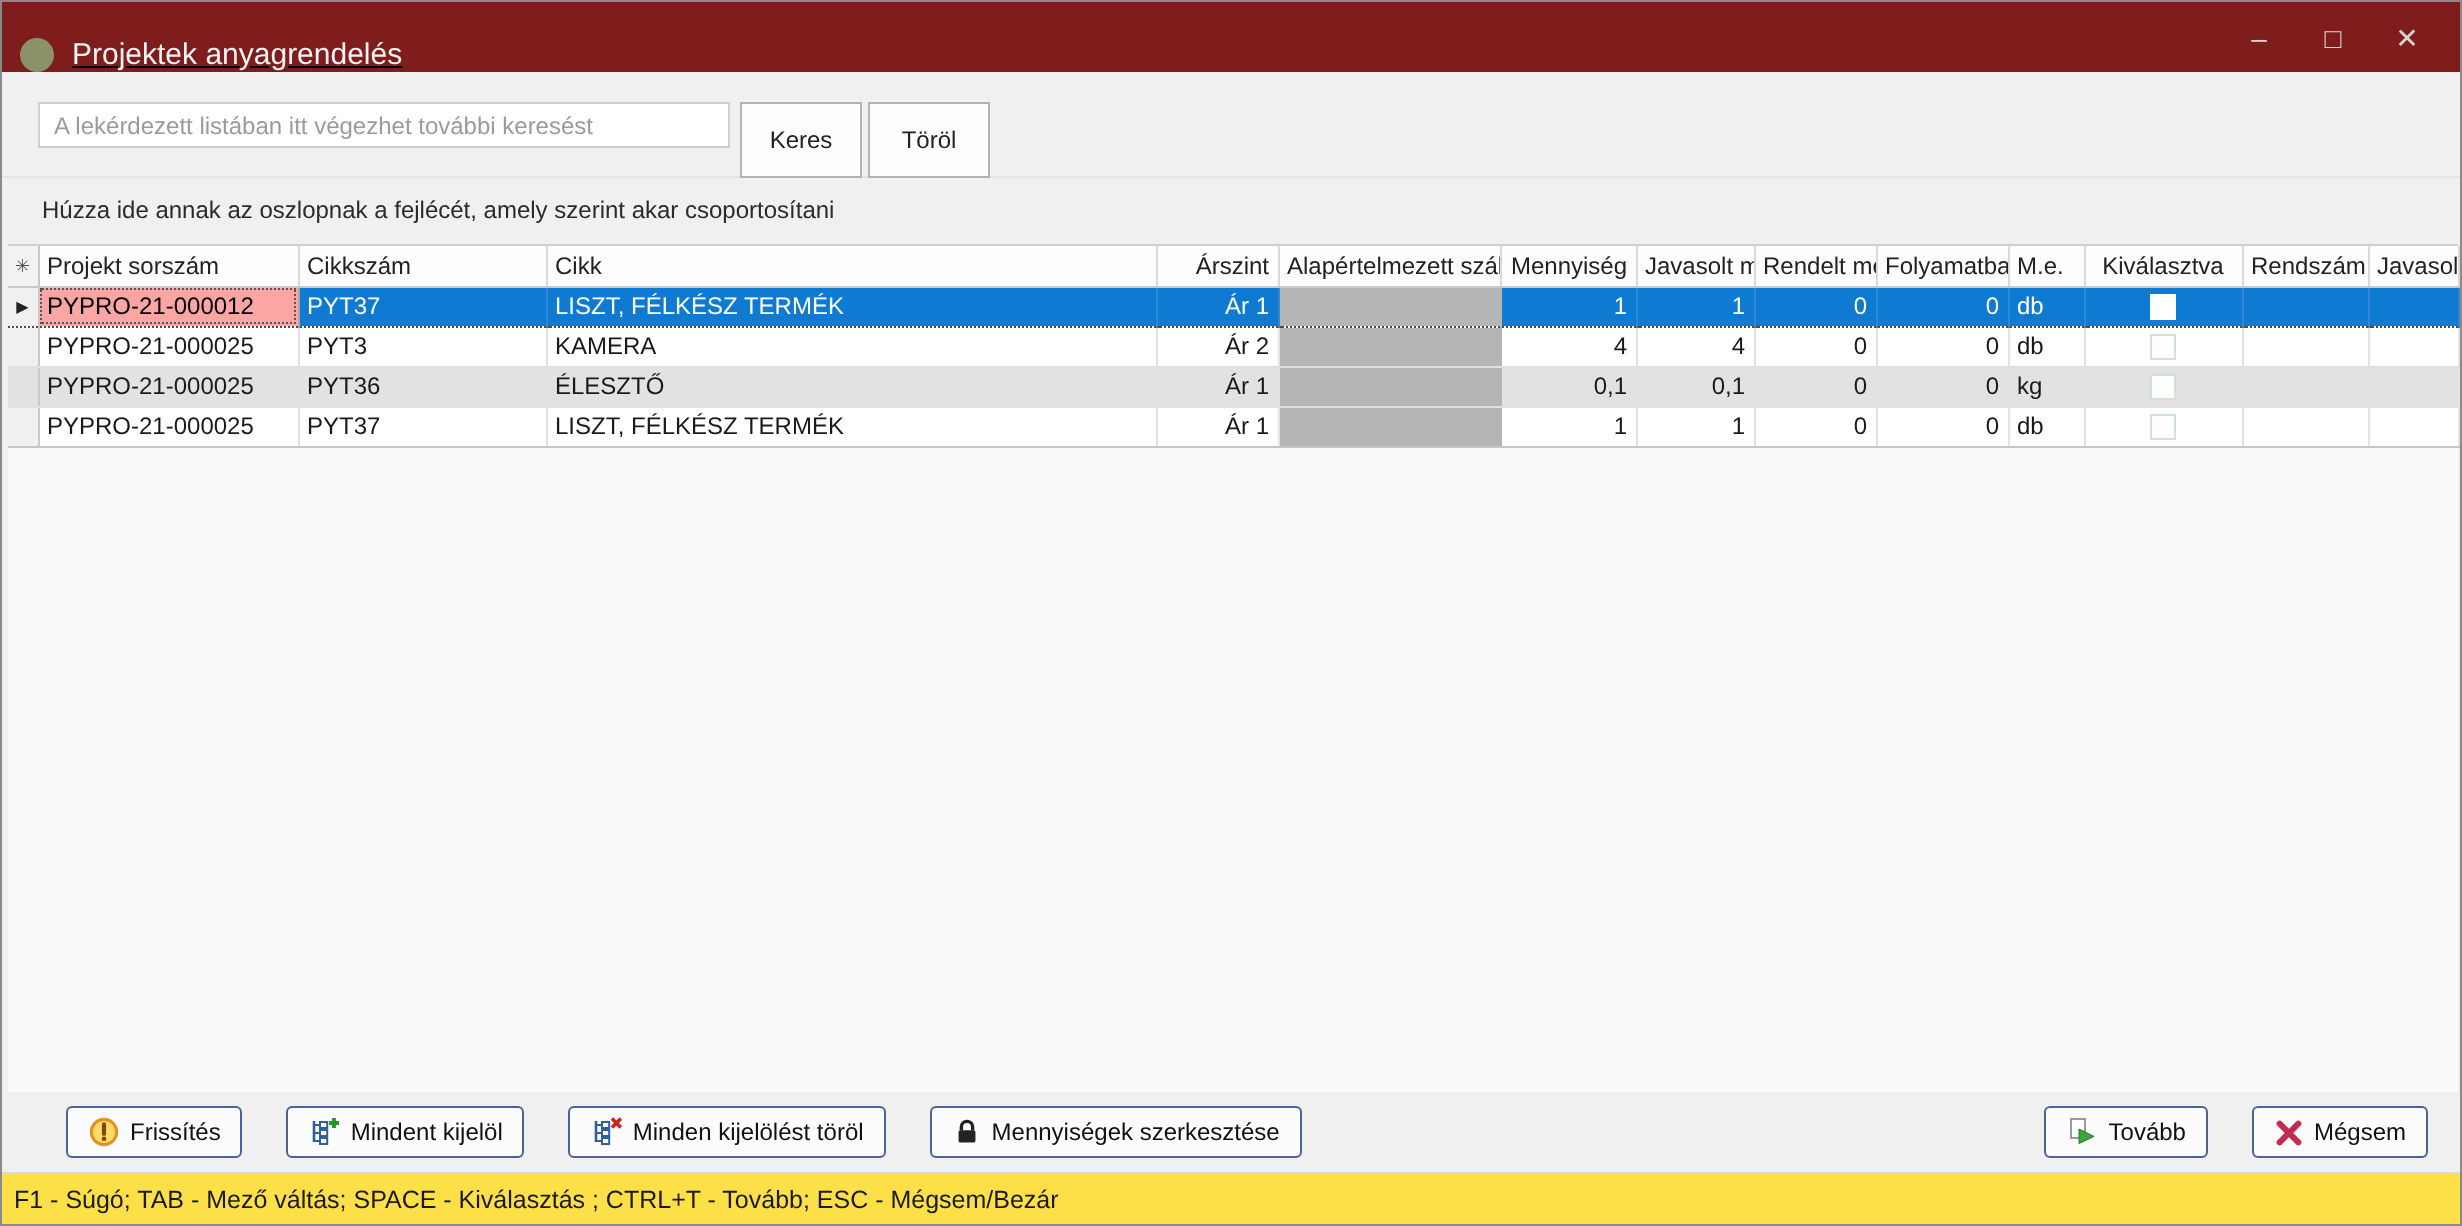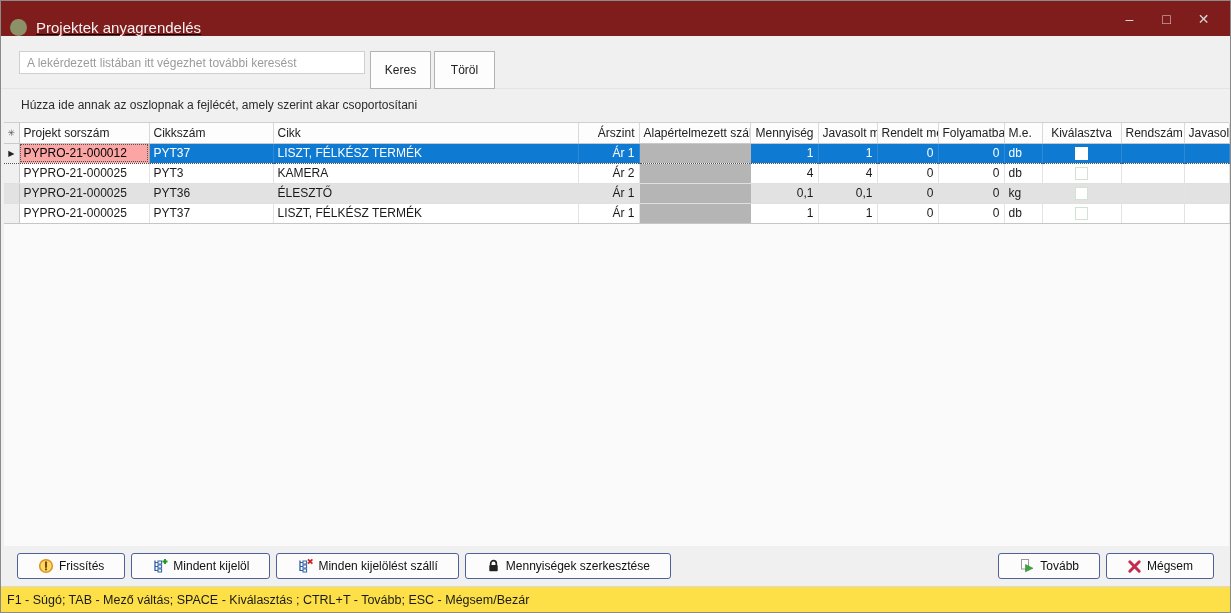--- a/index.html
+++ b/index.html
@@ -62,23 +62,23 @@
   tr.selected td.focused{ background:#fca5a5; color:#000; outline:1px dotted #555; outline-offset:-2px; border-right:1px solid #a8a8a8; }
   tbody tr:last-child td{ border-bottom:1px solid #c6c6c6; }
   .checkbox{ display:inline-block; width:13px; height:13px; background:#fff; border:1px solid #cfe3cf; vertical-align:middle; }
   tr.selected .checkbox{ border-color:#fff; }
   
   .toolbar{
     position:absolute; top:545px; left:0; right:0; height:40px; background:#f0f0f0;
     display:flex; align-items:center; padding:0 16px; gap:6px;
   }
   .tb-btn{
-    height:26px; padding:0 20px; display:inline-flex; align-items:center; gap:5px;
+    height:26px; padding:0 10px; display:inline-flex; align-items:center; gap:5px;
     background:#fcfcfc; border:1px solid #4f619b; border-radius:3px;
-    font-size:12px; color:#111; font-family:"Liberation Sans", sans-serif;
+    font-size:12px; color:#111; font-family:"Liberation Sans", sans-serif;margin-left:16px;
   }
   .spacer{ margin-left:auto; }
   .tb-btn svg{ flex:0 0 auto; }
   
   .statusbar{
     position:absolute; top:585px; left:0; right:0; height:27px;
     background:#fde047; border-top:1px solid #d9d9d9;
     display:flex; align-items:center; padding:0 6px; font-size:12.5px; color:#1a1a1a;
   }
 </style>
@@ -234,21 +234,21 @@
     </button>
     <button class="tb-btn">
       <svg width="16" height="16" viewBox="0 0 16 16">
         <path d="M3 2.5v10.5" stroke="#2e5fa3" stroke-width="1.3" fill="none"></path>
         <path d="M3 4.5h3 M3 8.5h3 M3 12.5h3" stroke="#2e5fa3" stroke-width="1.1"></path>
         <rect x="6" y="3" width="3.6" height="3" fill="#fff" stroke="#2e5fa3"></rect>
         <rect x="6" y="7" width="3.6" height="3" fill="#fff" stroke="#2e5fa3"></rect>
         <rect x="6" y="11" width="3.6" height="3" fill="#fff" stroke="#2e5fa3"></rect>
         <path d="M11 1.3l4.4 4.4 M15.4 1.3L11 5.7" stroke="#cc2222" stroke-width="1.8"></path>
       </svg>
-      <span>Minden kijelölést szállí</span>
+      <span>Minden kijelölést töröl</span>
     </button>
     <button class="tb-btn">
       <svg width="15" height="16" viewBox="0 0 16 16">
         <path d="M5 7.2V5.3a3 3 0 0 1 6 0v1.9" fill="none" stroke="#222" stroke-width="1.8"></path>
         <rect x="3.5" y="7" width="9" height="6.6" rx="1" fill="#222"></rect>
       </svg>
       <span>Mennyiségek szerkesztése</span>
     </button>
     <span class="spacer"></span>
     <button class="tb-btn">

